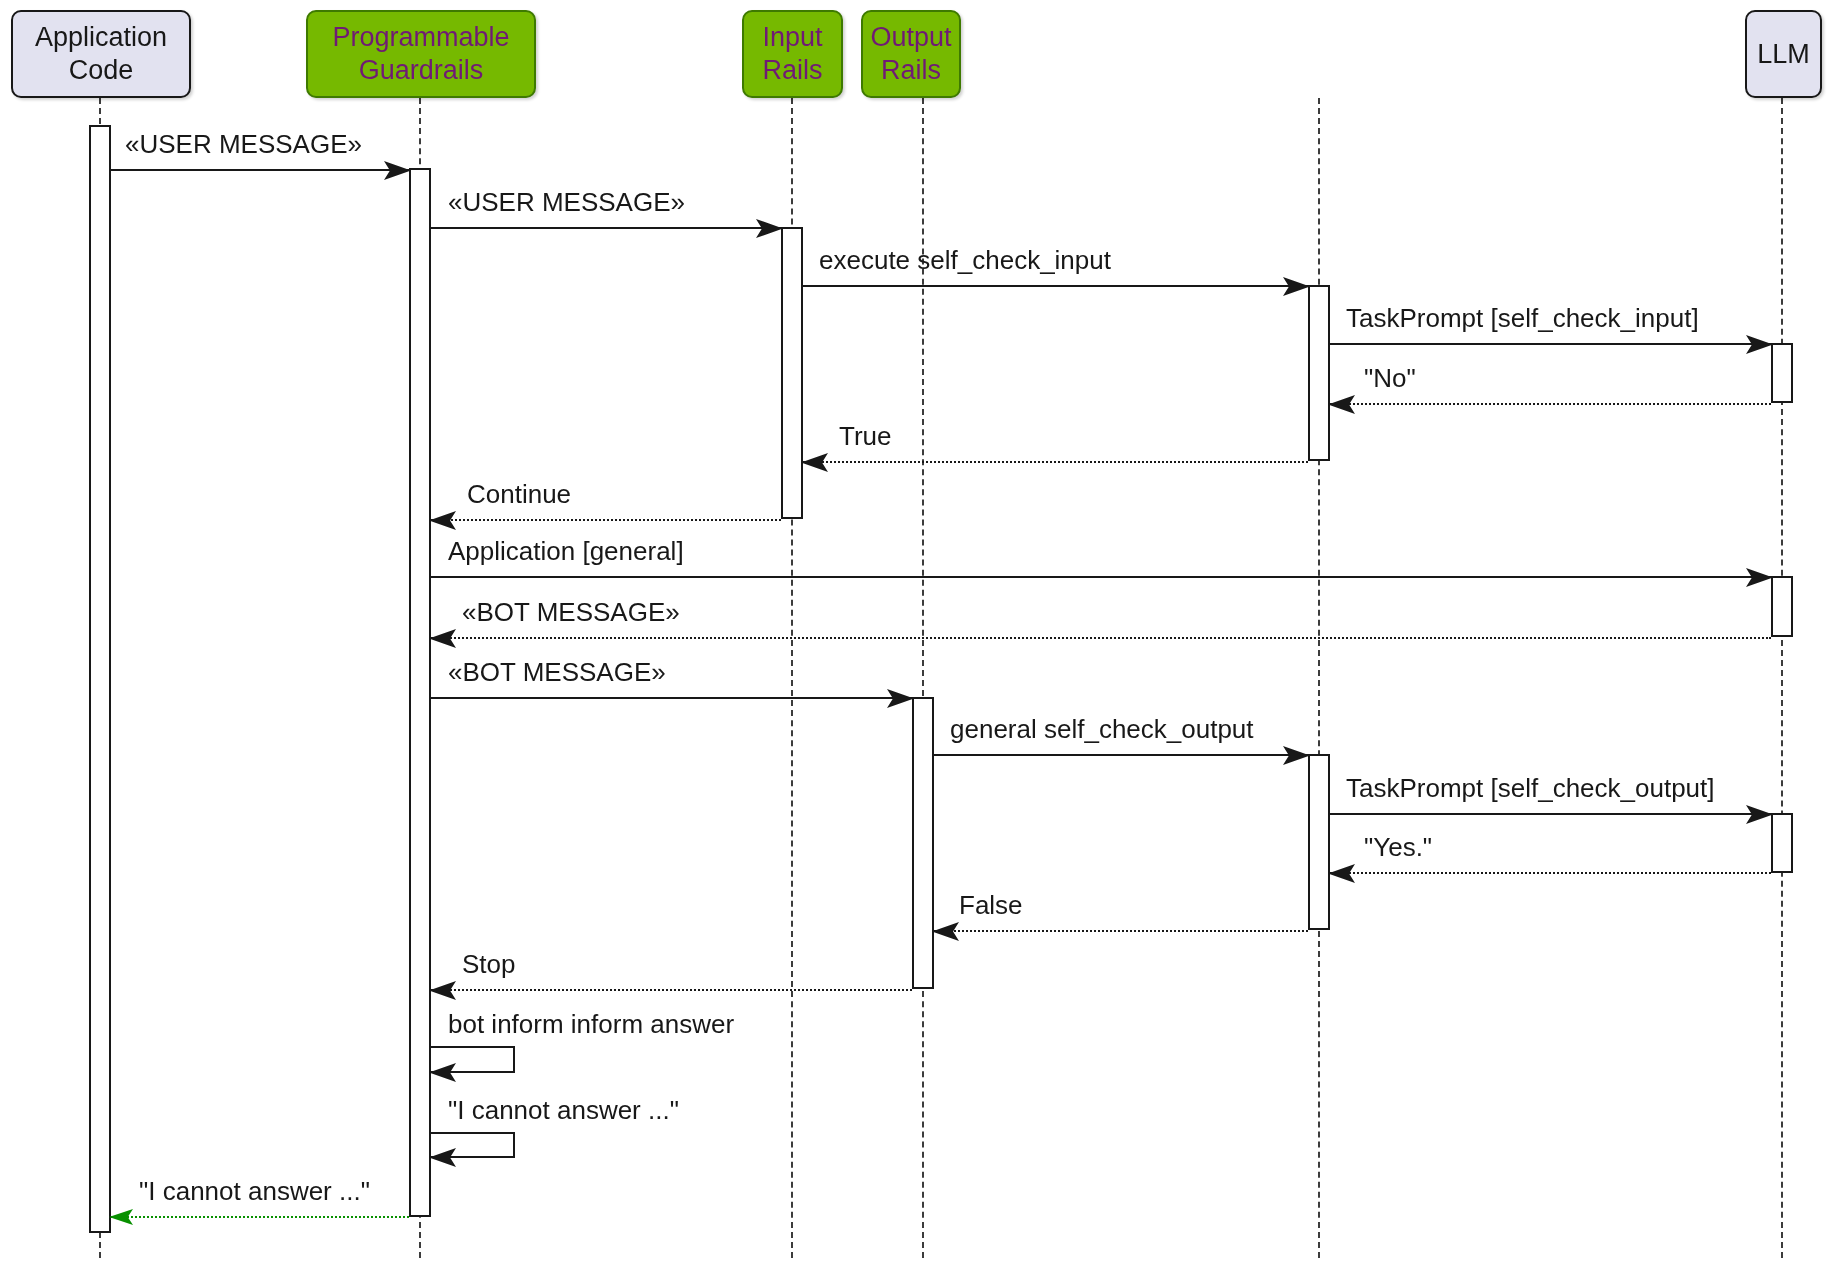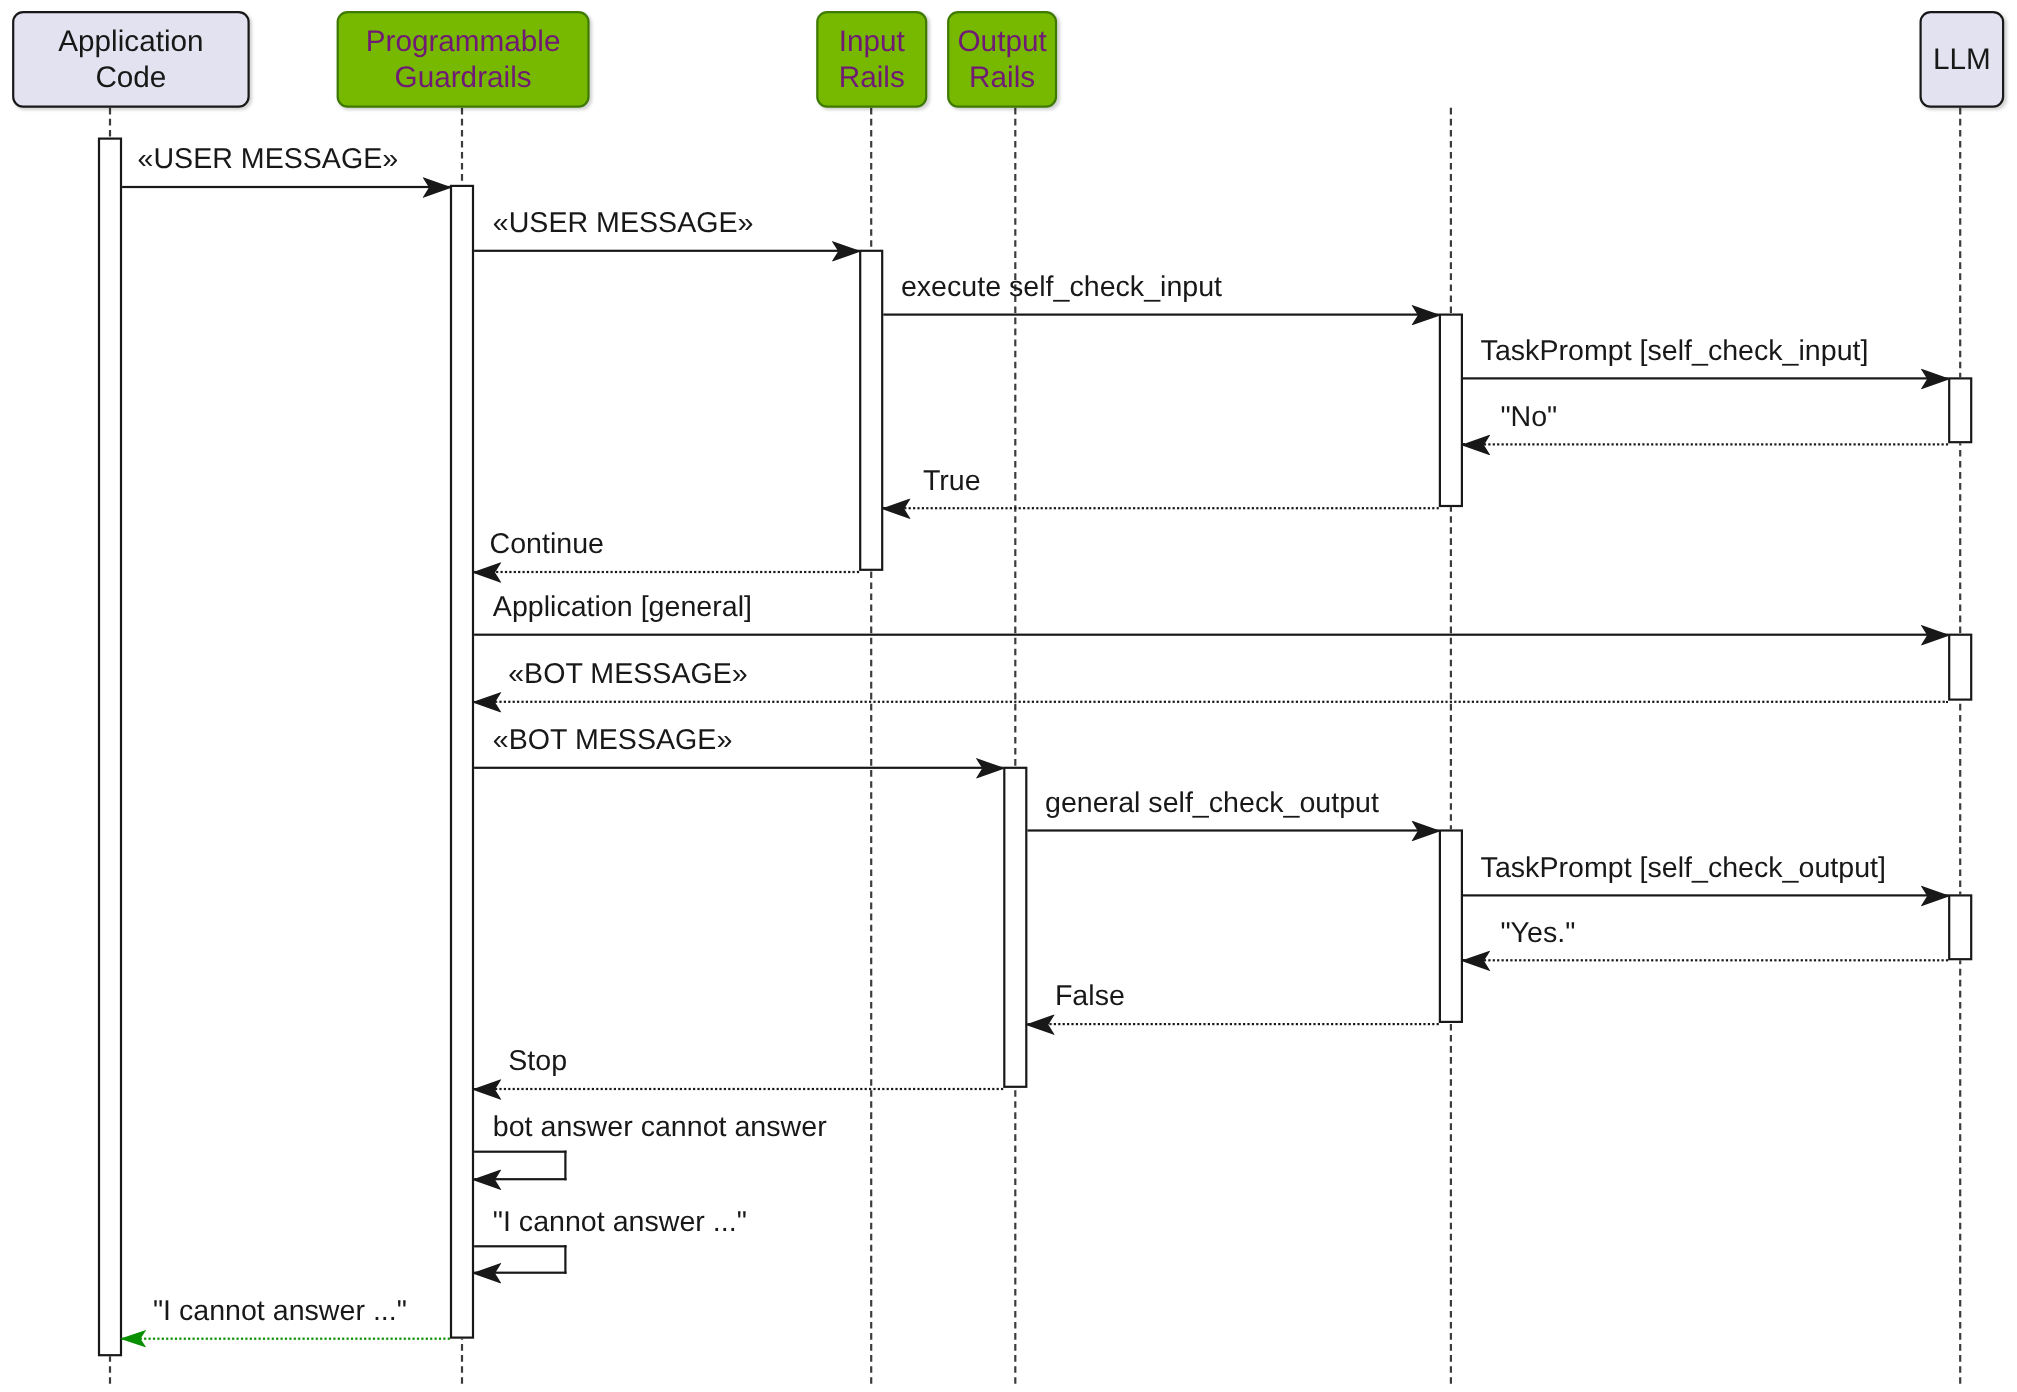--- a/index.html
+++ b/index.html
@@ -41,21 +41,21 @@
 
 <div class="stage">
 
   <div class="lifeline" style="left:99px;top:98px;height:1160px"></div>
   <div class="lifeline" style="left:419px;top:98px;height:1160px"></div>
   <div class="lifeline" style="left:791px;top:98px;height:1160px"></div>
   <div class="lifeline" style="left:922px;top:98px;height:1160px"></div>
   <div class="lifeline" style="left:1318px;top:98px;height:1160px"></div>
   <div class="lifeline" style="left:1781px;top:98px;height:1160px"></div>
 
-  <div class="participant" style="left:11px;width:216px">
+  <div class="participant" style="left:11px;width:180px">
     <span class="plabel">Application
 Code</span>
   </div>
   <div class="participant green" style="left:306px;width:230px">
     <span class="plabel">Programmable
 Guardrails</span>
   </div>
   <div class="participant green" style="left:742px;width:101px">
     <span class="plabel">Input
 Rails</span>
@@ -110,21 +110,21 @@
 
   <div class="msg dotted" style="left:803px;top:461px;width:505px">
     <div class="line"></div>
     <div class="arr left"></div>
     <div class="lbl" style="left:36px">True</div>
   </div>
 
   <div class="msg dotted" style="left:431px;top:519px;width:350px">
     <div class="line"></div>
     <div class="arr left"></div>
-    <div class="lbl" style="left:14px">Continue</div>
+    <div class="lbl" style="left:36px">Continue</div>
   </div>
 
   <div class="msg" style="left:431px;top:576px;width:1340px">
     <div class="line"></div>
     <div class="arr right"></div>
     <div class="lbl" style="left:17px">Application [general]</div>
   </div>
 
   <div class="msg dotted" style="left:431px;top:637px;width:1340px">
     <div class="line"></div>
@@ -161,21 +161,21 @@
     <div class="arr left"></div>
     <div class="lbl" style="left:25px">False</div>
   </div>
 
   <div class="msg dotted" style="left:431px;top:989px;width:481px">
     <div class="line"></div>
     <div class="arr left"></div>
     <div class="lbl" style="left:31px">Stop</div>
   </div>
 
-  <div class="selflbl" style="left:448px;top:1008px">bot answer cannot answer</div>
+  <div class="selflbl" style="left:448px;top:1008px">bot inform inform answer</div>
   <div class="selfloop" style="left:431px;top:1046px;width:84px;height:27px">
     <div class="arr"></div>
   </div>
 
   <div class="selflbl" style="left:448px;top:1094px">"I cannot answer ..."</div>
   <div class="selfloop" style="left:431px;top:1132px;width:84px;height:26px">
     <div class="arr"></div>
   </div>
 
   <div class="msg dotted green" style="left:111px;top:1216px;width:298px">

